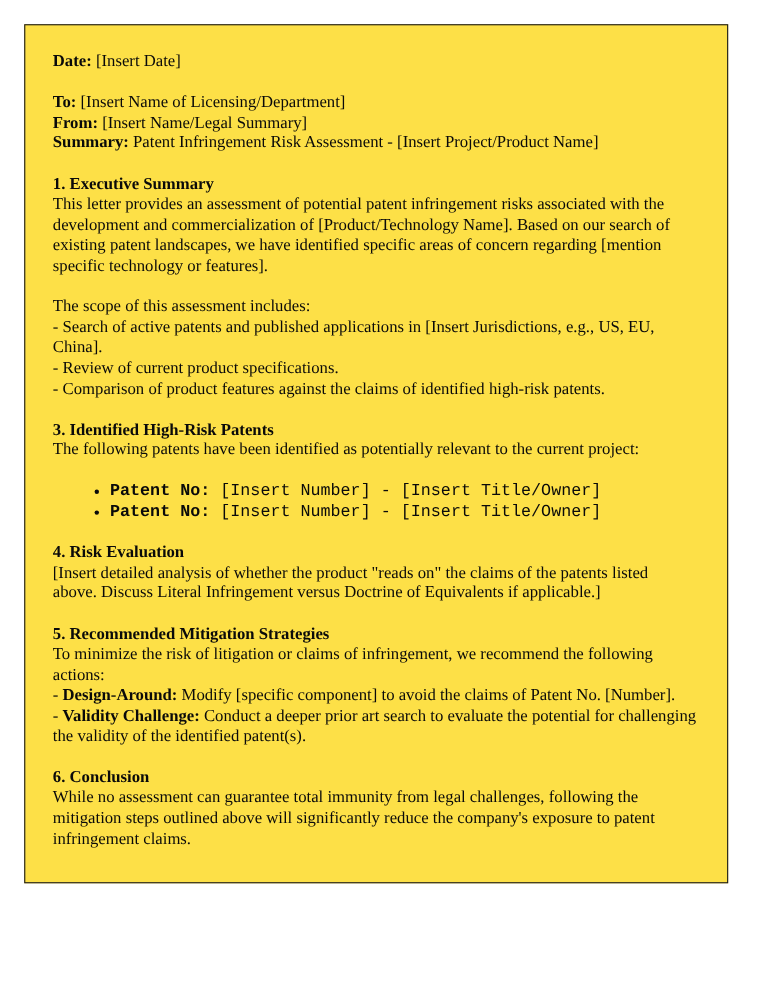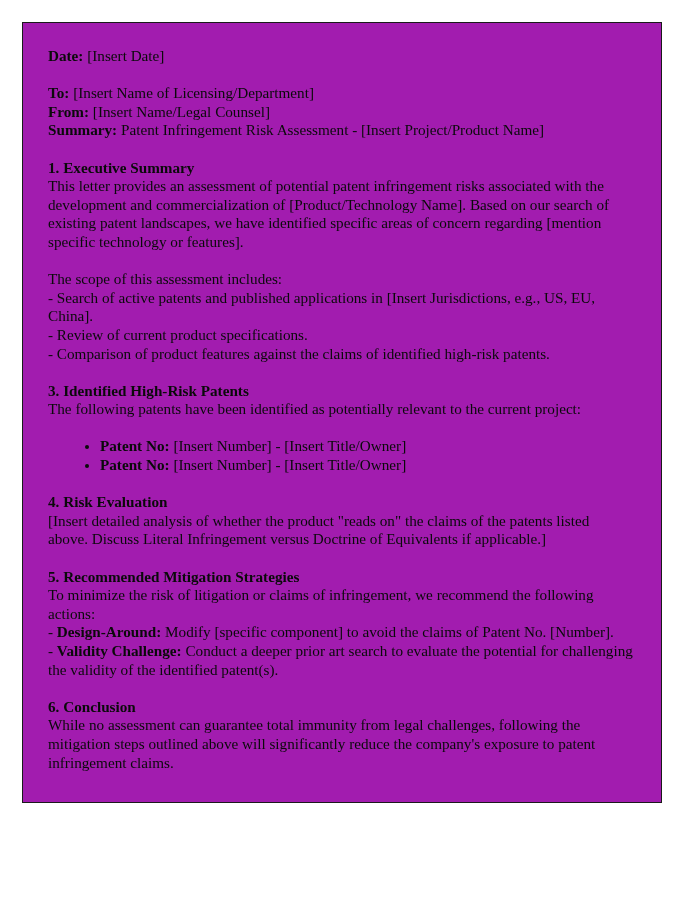--- a/index.html
+++ b/index.html
@@ -15,21 +15,21 @@
   }
 
   .page {
     position: absolute;
     left: 22px;
     top: 22px;
     width: 640px;
     height: 781px;
     box-sizing: border-box;
     border: 1px solid #1a1a1a;
-    background: #a21caf;
+    background: #fde047;
     overflow: hidden;
   }
 
   .page-inner {
     padding: 24px 28px 0 25px;
   }
 
   .doc-text {
     font-size: 15.2px;
     line-height: 18.6px;
@@ -61,20 +61,21 @@
 
   ul.patent-list {
     margin: 0;
     padding: 0 0 0 52px;
     list-style-type: disc;
   }
   ul.patent-list li {
     margin: 0;
     padding: 0;
     line-height: 18.6px;
+    font-family: Liberation Mono, monospace;
   }
   ul.patent-list li::marker {
     font-size: 14px;
   }
 </style>
 </head>
 <body>
 
 <div class="page">
   <div class="page-inner doc-text">
@@ -86,21 +87,21 @@
 
     <div class="gap"></div>
 
     <div class="block">
       <div class="line">
         <span class="lbl">To:</span>
         <span>[Insert Name of Licensing/Department]</span>
       </div>
       <div class="line">
         <span class="lbl">From:</span>
-        <span>[Insert Name/Legal Counsel]</span>
+        <span>[Insert Name/Legal Summary]</span>
       </div>
       <div class="line">
         <span class="lbl">Summary:</span>
         <span>Patent Infringement Risk Assessment - [Insert Project/Product Name]</span>
       </div>
     </div>
 
     <div class="gap"></div>
 
     <div class="block">

